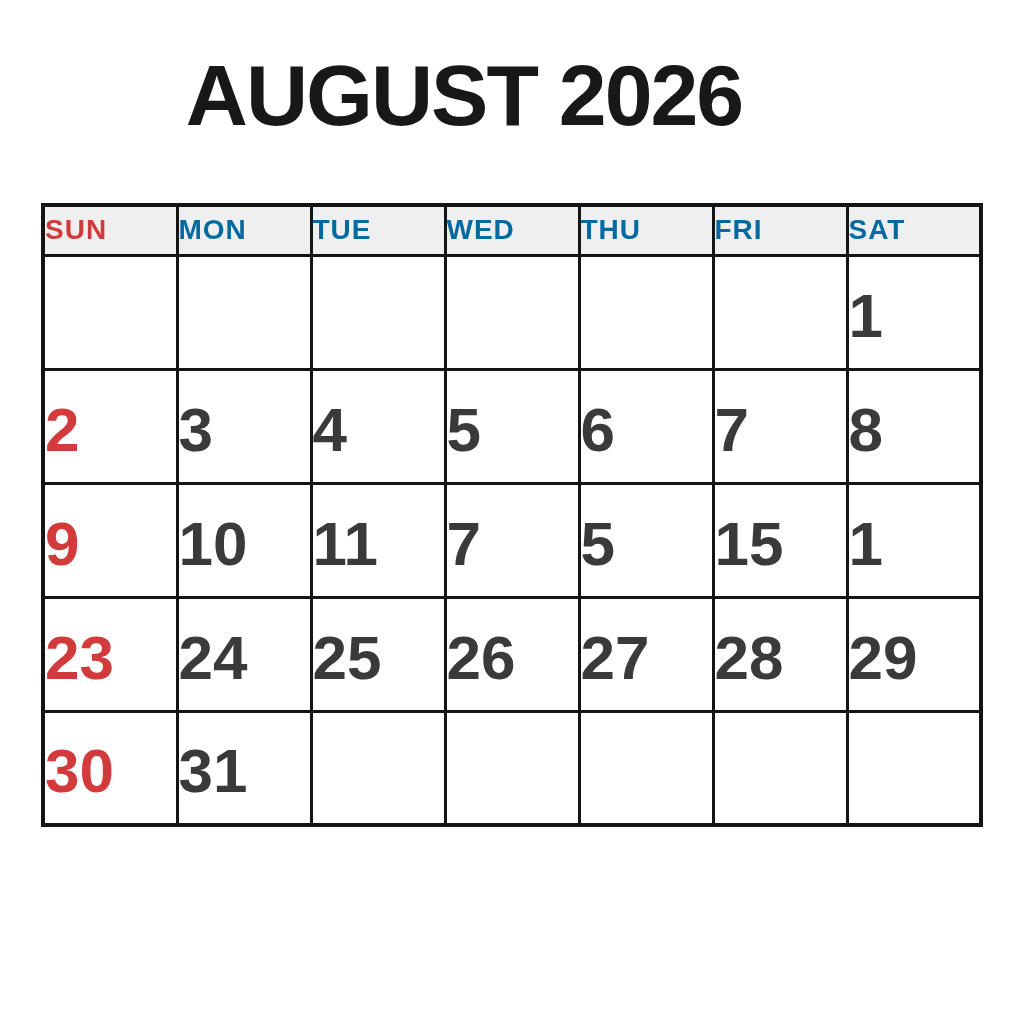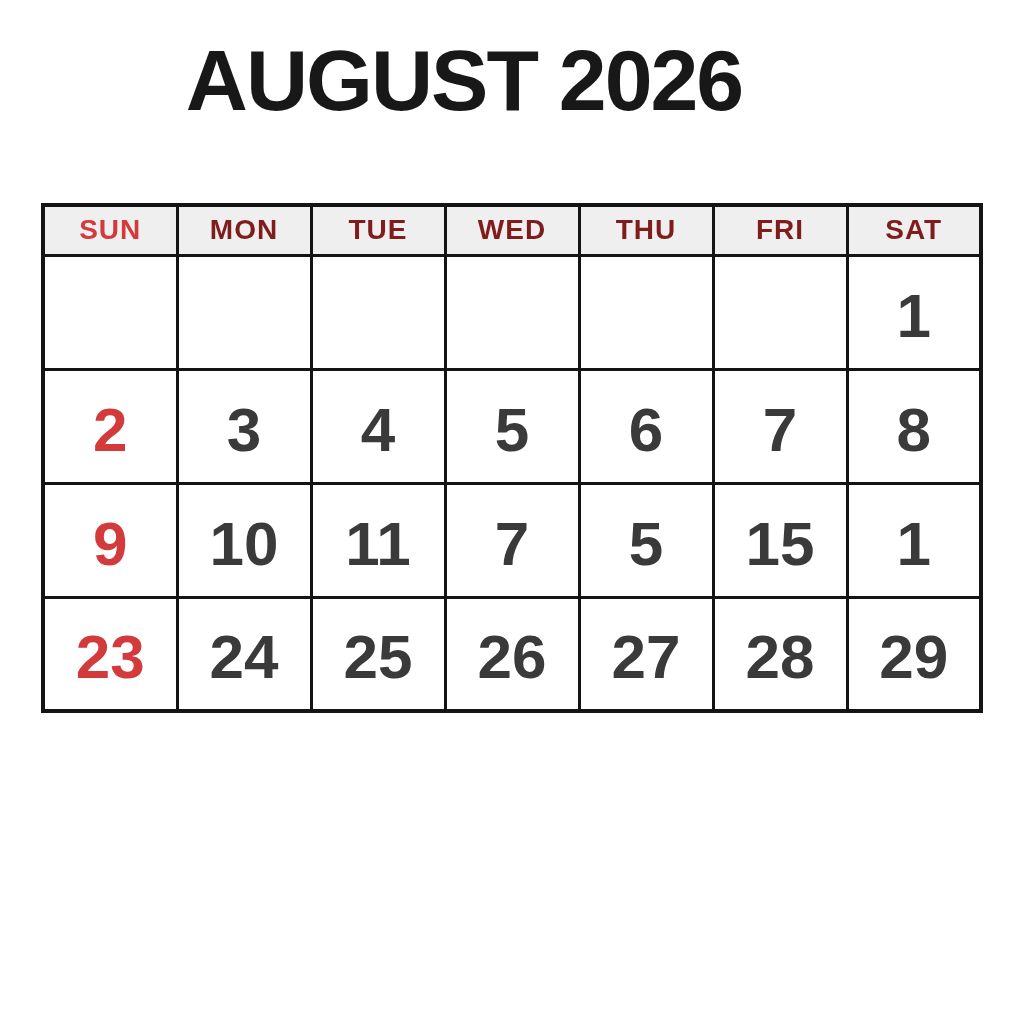--- a/index.html
+++ b/index.html
@@ -20,21 +20,21 @@
     overflow: hidden;
   }
   .page {
     width: 1024px;
     height: 1024px;
     position: relative;
   }
   h1.cal-title {
     margin: 0;
     position: absolute;
-    top: 33px;
+    top: 48px;
     left: 0;
     width: 928px;
     text-align: center;
     font-size: 86px;
     line-height: 1.1;
     font-weight: 900;
     letter-spacing: -2px;
     color: var(--title-black, #181818);
     white-space: nowrap;
   }
@@ -42,31 +42,31 @@
     position: absolute;
     top: 203px;
     left: 41px;
     width: 942px;
     border-collapse: collapse;
     table-layout: fixed;
     border: 4px solid var(--grid-border, #141414);
   }
   .cal-grid th, .cal-grid td {
     border: 3px solid var(--grid-border, #141414);
-    text-align: center;
+    text-align: left;
     vertical-align: middle;
     padding: 0;
   }
   .cal-grid th {
     background: var(--header-bg, #efefef);
     height: 50px;
     font-size: 28px;
     font-weight: 900;
     letter-spacing: 1px;
-    color: #7f1d1d;
+    color: #0369a1;
   }
   .cal-grid td {
     height: 114px;
     background: #ffffff;
     font-size: 62px;
     font-weight: 900;
     color: var(--weekday-dark, #3a3a3a);
     padding-top: 6px;
   }
   .sun { color: var(--sunday-red, #d23a3c) !important; }
@@ -120,16 +120,25 @@
       </tr>
       <tr>
         <td class="sun">23</td>
         <td>24</td>
         <td>25</td>
         <td>26</td>
         <td>27</td>
         <td>28</td>
         <td>29</td>
       </tr>
+      <tr>
+        <td class="sun">30</td>
+        <td>31</td>
+        <td></td>
+        <td></td>
+        <td></td>
+        <td></td>
+        <td></td>
+      </tr>
     </tbody>
   </table>
 
 </div>
 
 </body></html>

